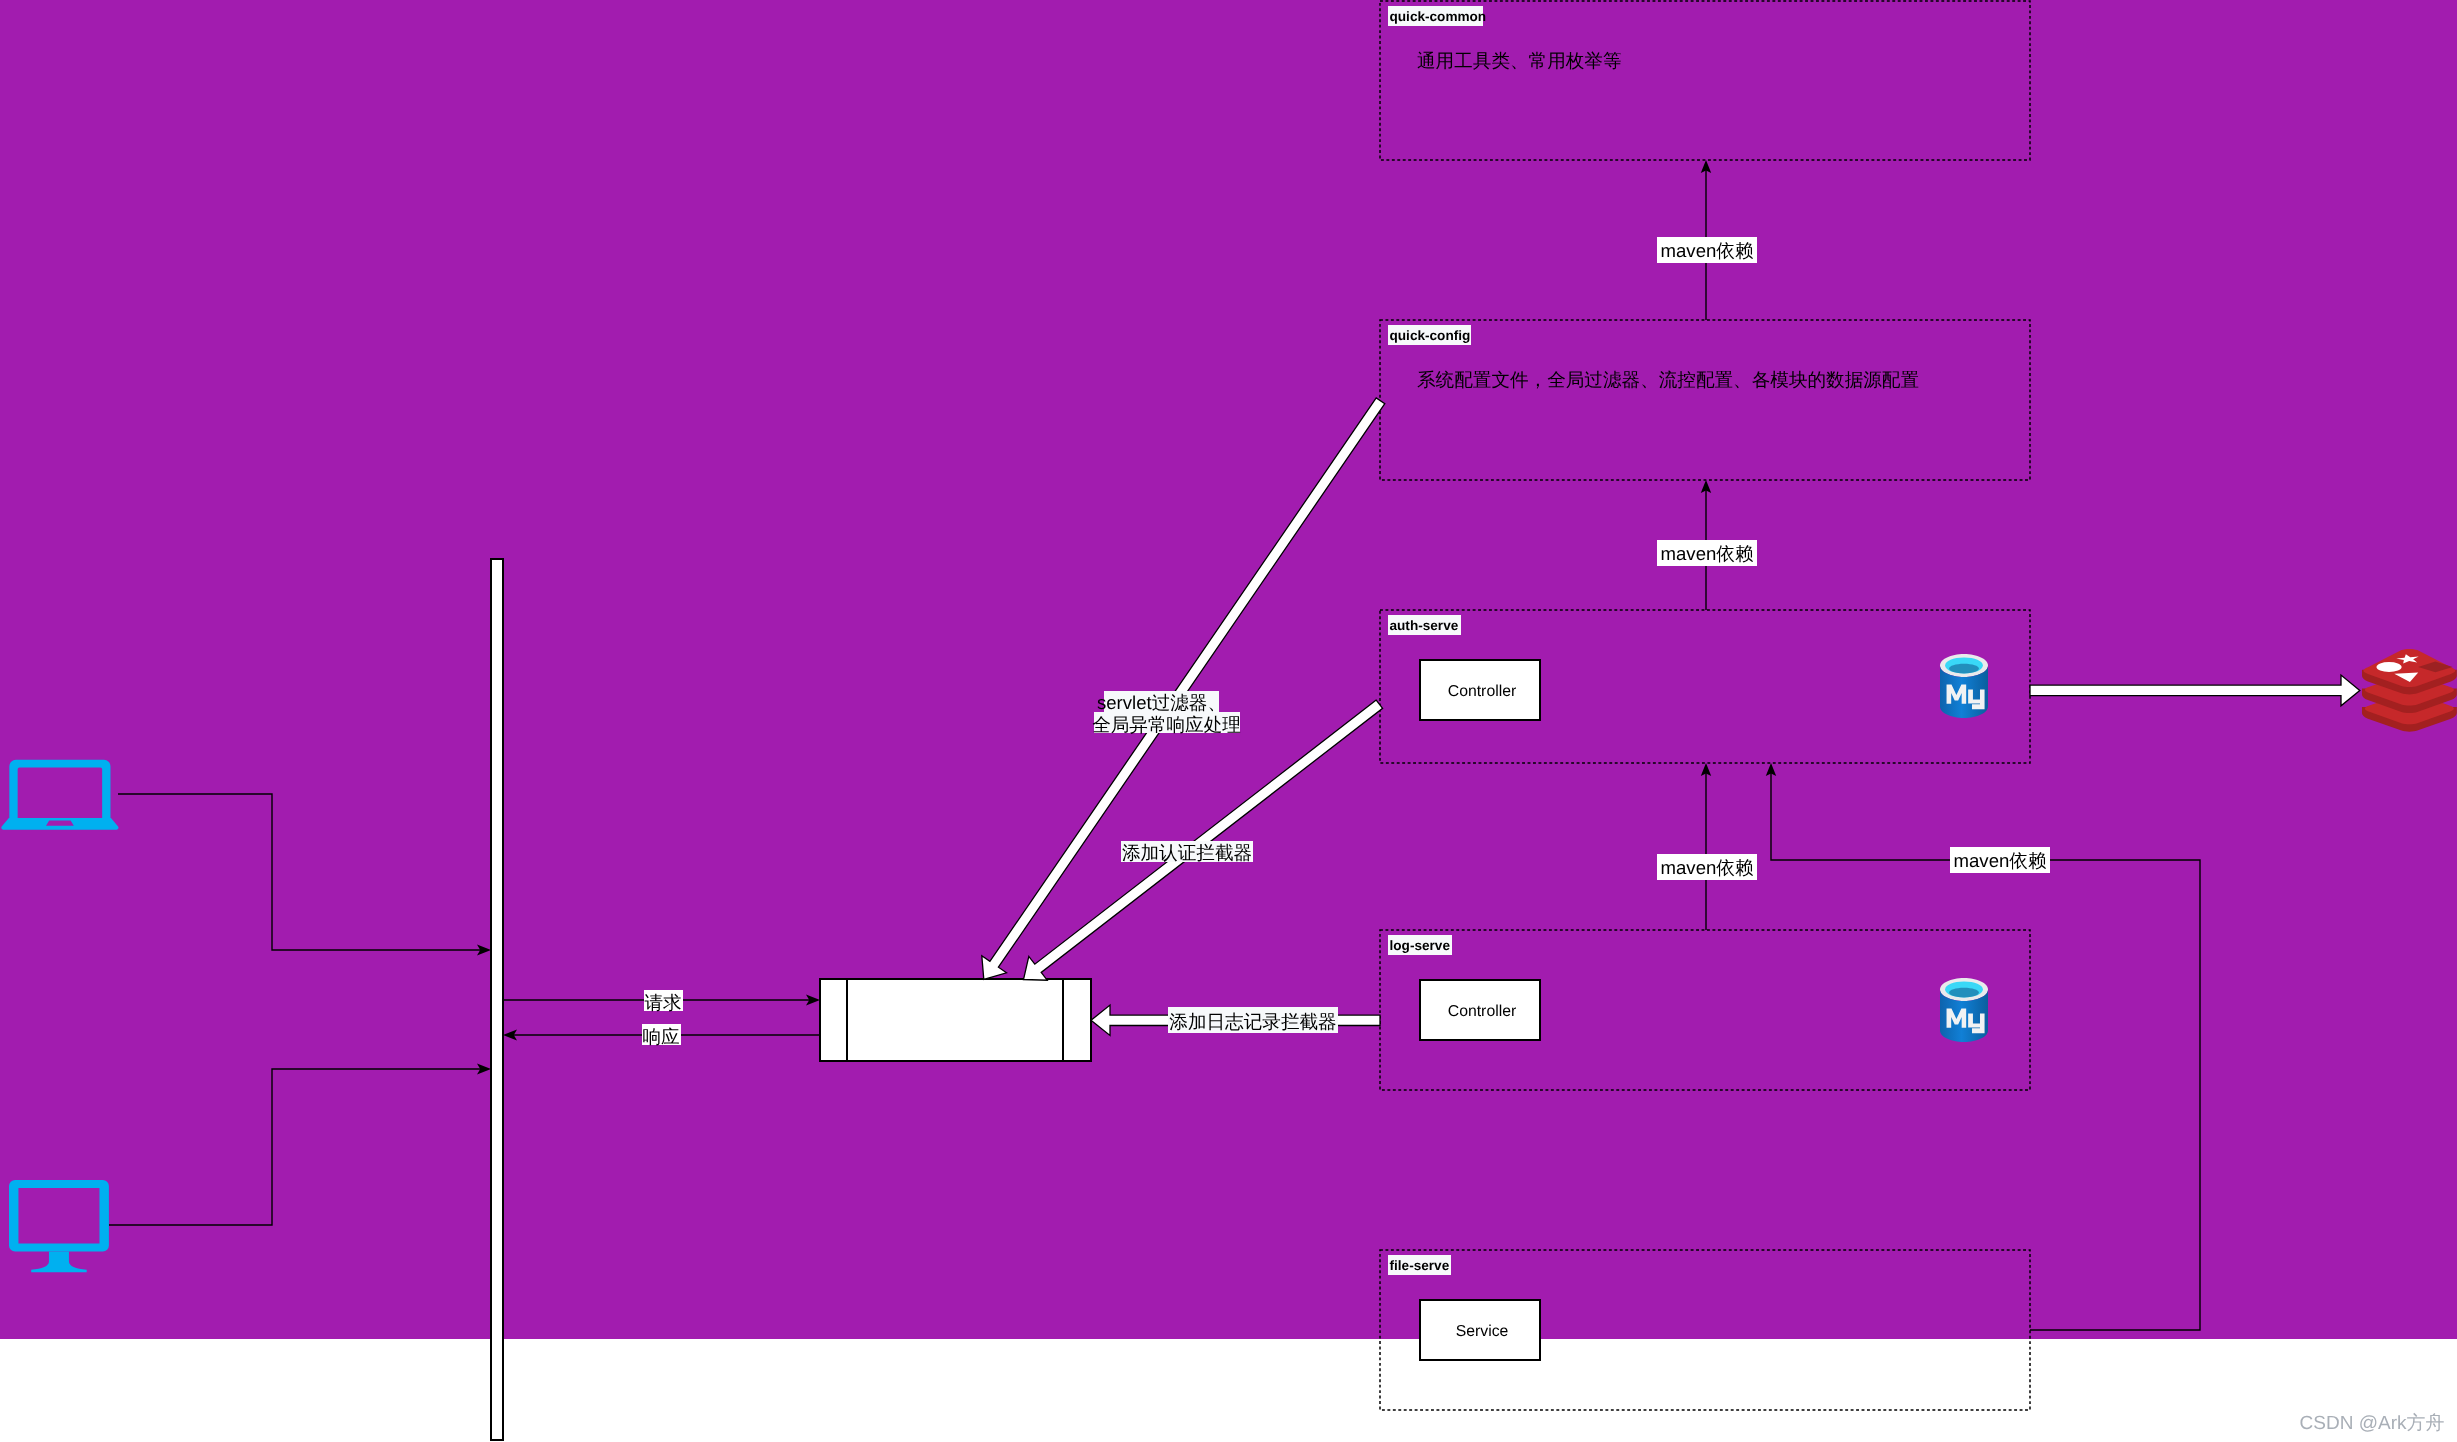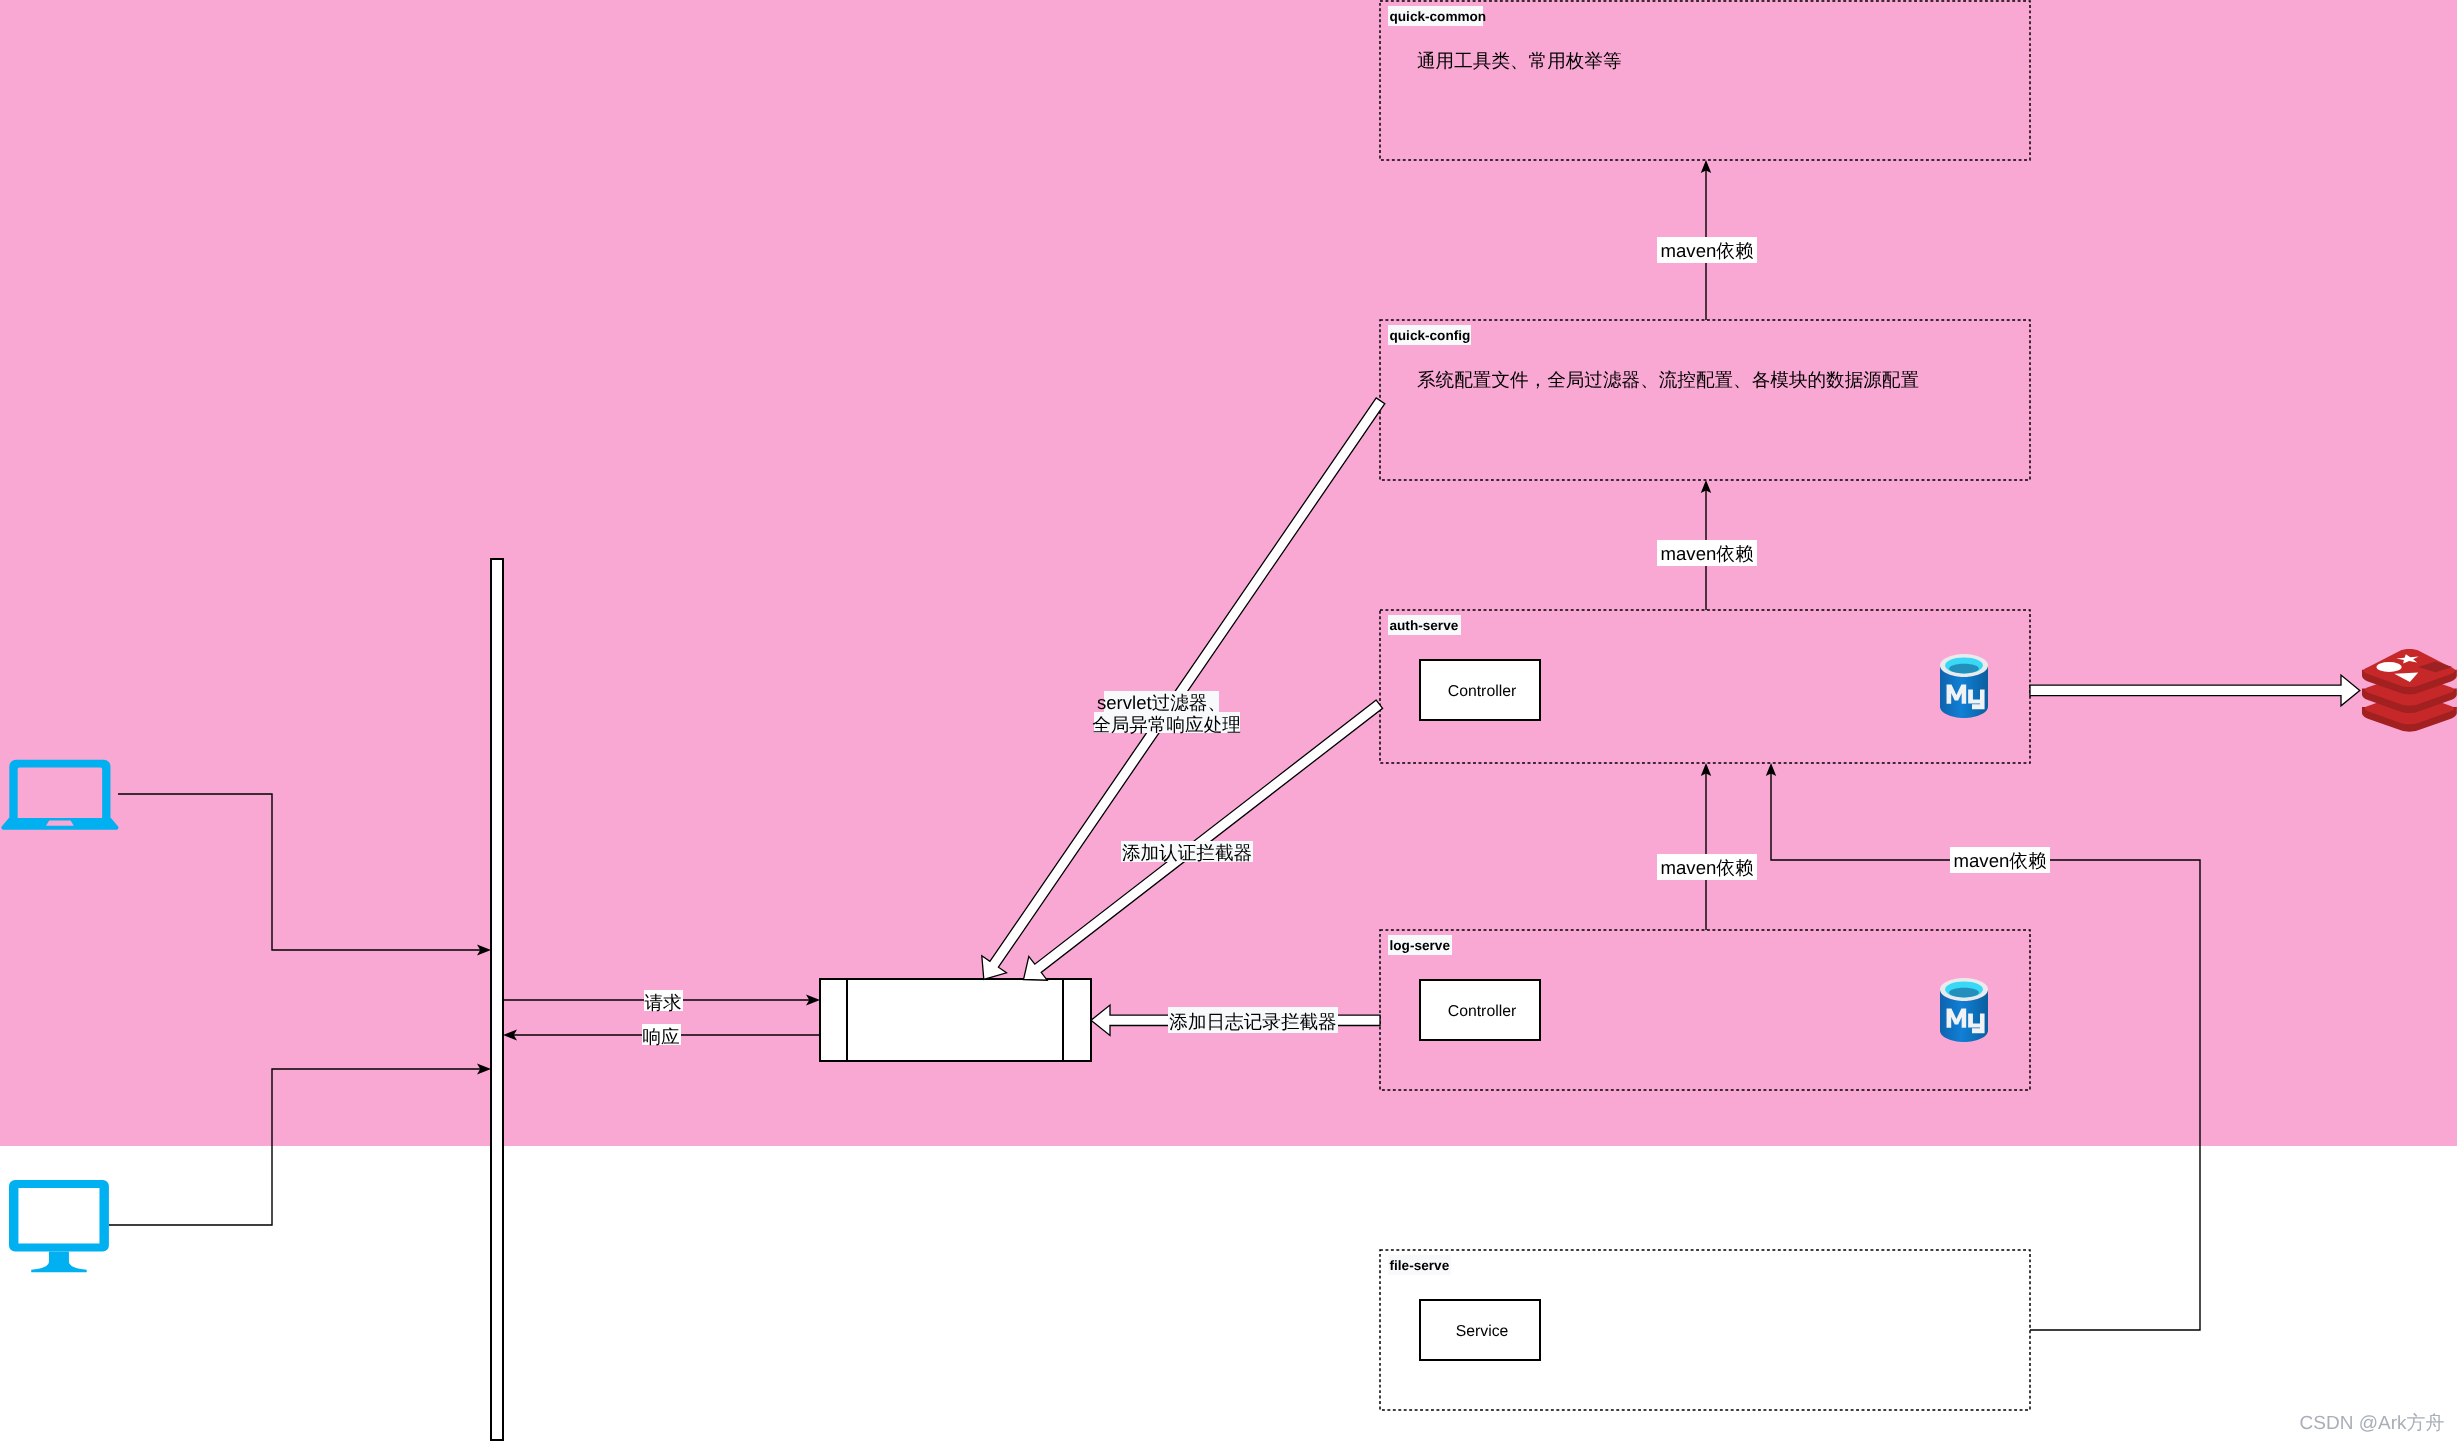--- a/index.html
+++ b/index.html
@@ -2,21 +2,21 @@
 <html><head>
 <meta charset="utf-8">
 <title>system architecture diagram</title>
 <style>
   html,body{margin:0;padding:0;background:#ffffff;}
   body{width:2457px;height:1442px;overflow:hidden;
        font-family:"Liberation Sans", sans-serif;
        -webkit-font-smoothing:antialiased;
        text-rendering:geometricPrecision;
        font-kerning:none;}
-  #stage{position:relative;width:2457px;height:1146px;background:#f9a8d4;}
+  #stage{position:relative;width:2457px;height:1339px;background:#a21caf;}
   svg.diagram{position:absolute;left:0;top:0;width:2457px;height:1442px;display:block;}
   text{font-family:"Liberation Sans", sans-serif;fill:#000;}
   .mod-title{font-size:13.6px;font-weight:bold;}
   .mod-body{font-size:18.6px;}
   .inner-label{font-size:15.8px;}
   .edge-label{font-size:18.6px;}
   .wm{font-size:19px;fill:#a9afb7;}
   .dashbox{fill:none;stroke:#000;stroke-width:1.5;stroke-dasharray:2.9 2.55;}
   .solidbox{fill:#fff;stroke:#000;stroke-width:2;}
   .thinline{fill:none;stroke:#000;stroke-width:1.4;}

